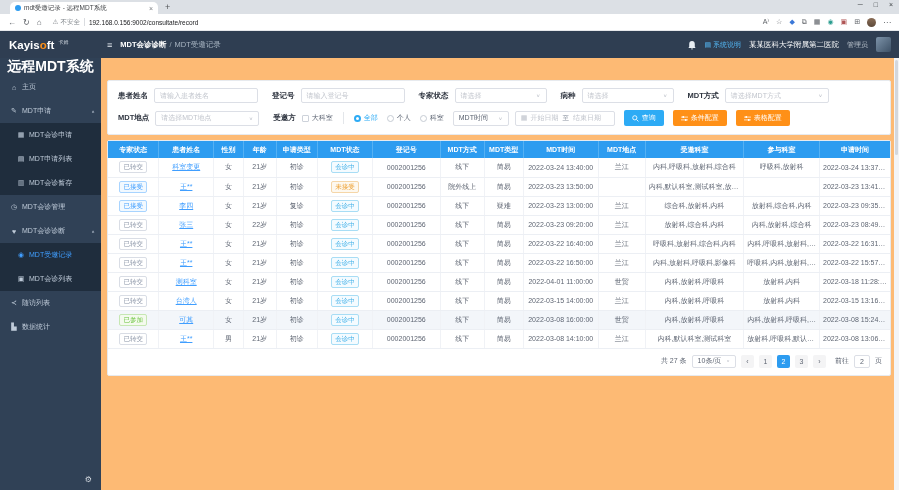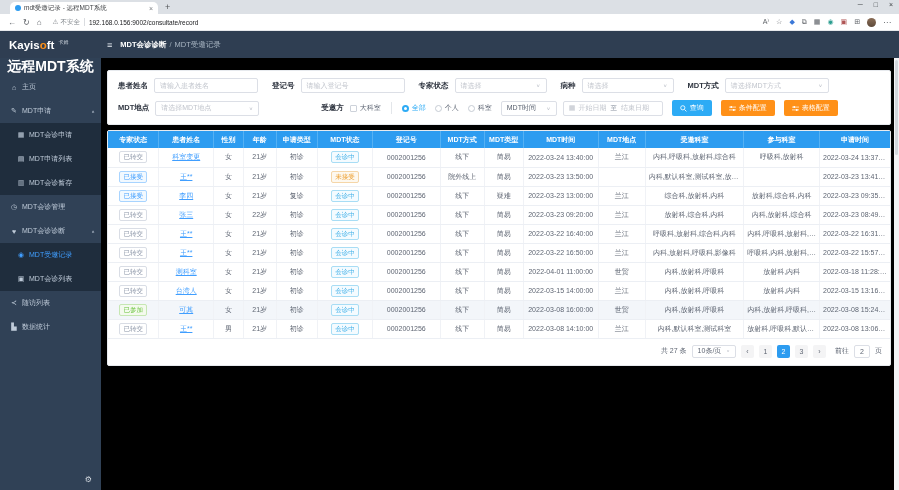--- a/index.html
+++ b/index.html
@@ -44,21 +44,21 @@
   .side-title{height:17px;line-height:17px;text-align:center;color:#fff;font-weight:bold;font-size:14px;}
   .menu-item{height:24px;display:flex;align-items:center;padding:0 6px 0 10px;color:#bfcbd9;font-size:7px;gap:4px;cursor:pointer;}
   .menu-item.sub{background:#1f2d3d;padding-left:17px;}
   .menu-item.active{color:#409eff;}
   .mi-icon{font-size:7px;width:8px;text-align:center;flex:none;}
   .mi-label{white-space:nowrap;}
   .mi-caret{margin-left:auto;font-size:5px;color:#bfcbd9;transform:scaleY(.8);}
   .side-gear{position:absolute;right:9px;bottom:6px;color:#d0d6dd;font-size:8px;cursor:pointer;}
 
   
-  .main{position:absolute;left:101px;top:58px;right:0;bottom:0;background:#000000;padding:12px 8px 0 6px;overflow:hidden;}
+  .main{position:absolute;left:101px;top:58px;right:0;bottom:0;background:#fdba74;padding:22px 8px 0 6px;overflow:hidden;}
   .filter-card{background:#fff;border:1px solid #e7eaee;border-radius:2px;padding:7px 10px 8px;}
   .f-row{display:flex;align-items:center;}
   .f-row + .f-row{margin-top:7px;}
   .f-group{display:flex;align-items:center;margin-right:14px;}
   .f-label{font-size:7.5px;font-weight:bold;color:#2f3540;margin-right:6px;white-space:nowrap;}
   .f-field{height:15px;border:1px solid #dcdfe6;border-radius:2px;background:#fff;display:flex;align-items:center;padding:0 5px;font-size:7px;color:#c0c4cc;}
   .w104{width:104px;} .w92{width:92px;} .w56{width:56px;} .w100{width:100px;}
   .f-field .caret{margin-left:auto;color:#c0c4cc;font-size:6px;transform:scaleY(.7);}
   .checkbox{width:7px;height:7px;border:1px solid #cdd2da;border-radius:1px;background:#fff;margin-right:3px;flex:none;}
   .chk-label{font-size:7px;color:#5a6270;}
@@ -149,20 +149,35 @@
     <div class="logo">
       <span>Kayis</span><span class="o">o</span><span>ft</span>
       <span class="logo-sub">卡姆</span>
     </div>
     <span class="fold-icon">≡</span>
     <div class="breadcrumb">
       <span>MDT会诊诊断</span>
       <span class="bc-sep">/</span>
       <span class="bc-current">MDT受邀记录</span>
     </div>
+    <div class="appbar-right">
+      <span>
+        <svg width="8" height="9" viewBox="0 0 10 11">
+            <path d="M5 0C2.8 0 1.5 1.6 1.5 3.8V7L.5 8.5h9L8.5 7V3.8C8.5 1.6 7.2 0 5 0z" fill="#e8eef4"></path>
+            <path d="M3.8 9.3a1.2 1.2 0 0 0 2.4 0z" fill="#e8eef4"></path>
+          </svg>
+      </span>
+      <span class="sys-help">
+        <span>▤</span>
+        <span>系统说明</span>
+      </span>
+      <span class="hospital">某某医科大学附属第二医院</span>
+      <span class="role">管理员</span>
+      <span class="user-avatar"></span>
+    </div>
   </div>
 
   <div class="sidebar">
     <div class="side-title">远程MDT系统</div>
     <div id="sidebar-menu">
         <div class="menu-item">
           <span class="mi-icon">⌂</span>
           <span class="mi-label">主页</span>
         </div>
         <div class="menu-item">
@@ -250,21 +265,21 @@
         </div>
       </div>
       <div class="f-row">
         <div class="f-group">
           <span class="f-label">MDT地点</span>
           <div class="f-field w104">
               <span>请选择MDT地点</span>
               <span class="caret">∨</span>
             </div>
         </div>
-        <div class="f-group" style="margin-right:0;margin-left:48px;">
+        <div class="f-group" style="margin-right:0;">
           <span class="f-label">受邀方</span>
           <span class="checkbox"></span>
           <span class="chk-label">大科室</span>
         </div>
         <span class="v-divider"></span>
         <div style="display:flex;align-items:center;" id="invitee-radios">
             <span class="radio selected">
               <span class="dot"></span>
               <span class="r-label">全部</span>
             </span>

